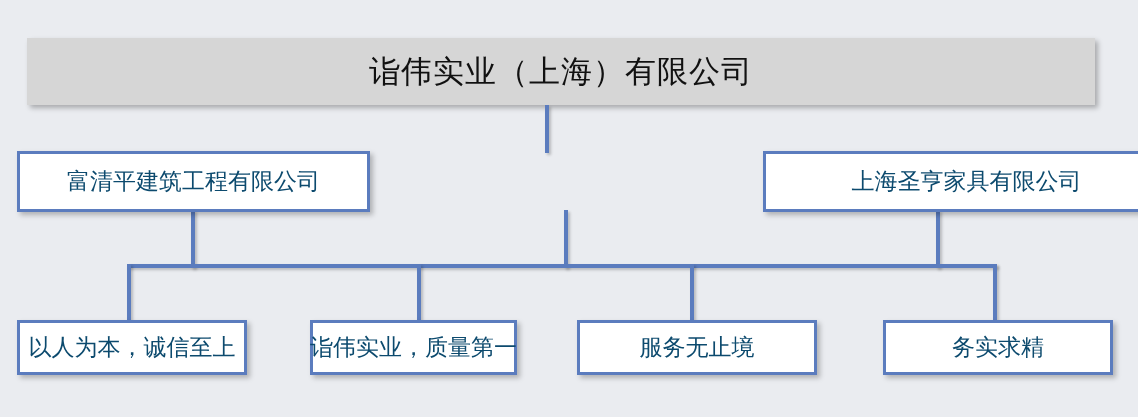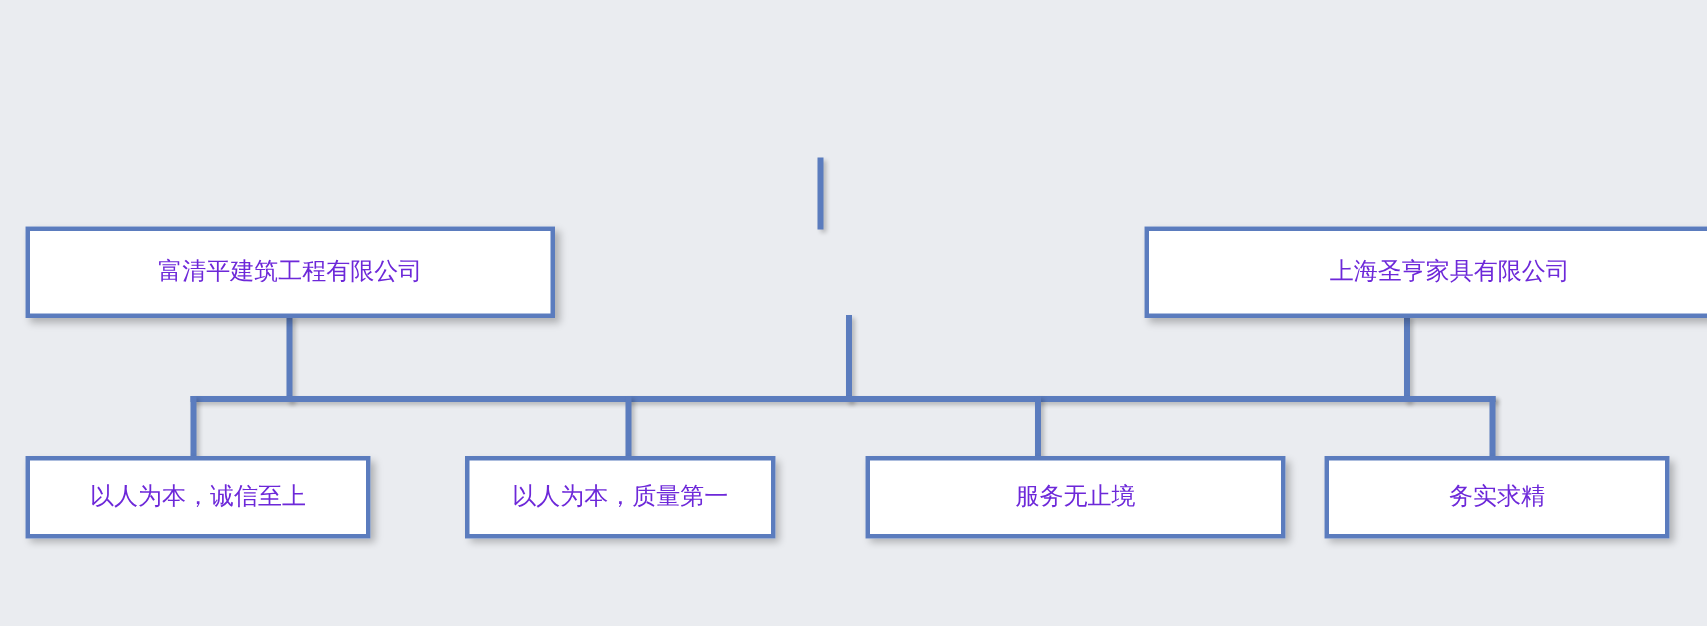--- a/index.html
+++ b/index.html
@@ -47,38 +47,37 @@
     background: #ffffff;
     border: 3px solid #5b7cbe;
     box-sizing: border-box;
     display: flex;
     align-items: center;
     justify-content: center;
     box-shadow: 3px 3px 5px rgba(0,0,0,0.25);
     z-index: 3;
   }
   .node .node-text {
-    font-size: 16px;
-    color: #6d28d9;
+    font-size: 23px;
+    color: #0c4a6e;
     white-space: nowrap;
     line-height: 1;
-    font-family: Liberation Serif, serif;
   }
 
   
   .node.level2 { top: 151px; height: 61px; }
   .node.sub-0  { left: 17px;   width: 353px; }
   .node.sub-1  { left: 392px;  width: 349px; }
   .node.sub-2  { left: 763px;  width: 407px; }
 
   
-  .node.level3 { top: 304px; height: 55px; }
+  .node.level3 { top: 320px; height: 55px; }
   .node.val-0  { left: 17px;  width: 230px; }
   .node.val-1  { left: 310px; width: 207px; }
-  .node.val-2  { left: 577px; width: 280px; }
+  .node.val-2  { left: 577px; width: 240px; }
   .node.val-3  { left: 883px; width: 230px; }
 
   
   .conn {
     position: absolute;
     background: #5b7cbe;
     box-shadow: 2px 2px 3px rgba(0,0,0,0.22);
     z-index: 1;
   }
   .conn.v { width: 4px; }
@@ -99,20 +98,23 @@
   .conn.stem-0 { left: 127px; top: 264px; height: 58px; }
   .conn.stem-1 { left: 417px; top: 264px; height: 58px; }
   .conn.stem-2 { left: 690px; top: 264px; height: 58px; }
   .conn.stem-3 { left: 993px; top: 264px; height: 58px; }
 </style>
 </head>
 <body>
 
 <div id="org-chart">
 
+  <div class="title-banner">
+    <span class="title-text">诣伟实业（上海）有限公司</span>
+  </div>
 
   <div class="conn v root-stem"></div>
 
   <div class="conn v drop-0"></div>
   <div class="conn v drop-1"></div>
   <div class="conn v drop-2"></div>
 
   <div class="conn h bus"></div>
 
   <div class="conn v stem-0"></div>
@@ -124,21 +126,21 @@
     <span class="node-text">富清平建筑工程有限公司</span>
   </div>
   <div class="node level2 sub-2">
     <span class="node-text">上海圣亨家具有限公司</span>
   </div>
 
   <div class="node level3 val-0">
     <span class="node-text">以人为本，诚信至上</span>
   </div>
   <div class="node level3 val-1">
-    <span class="node-text">以人为本，质量第一</span>
+    <span class="node-text">诣伟实业，质量第一</span>
   </div>
   <div class="node level3 val-2">
     <span class="node-text">服务无止境</span>
   </div>
   <div class="node level3 val-3">
     <span class="node-text">务实求精</span>
   </div>
 
 </div>
 

